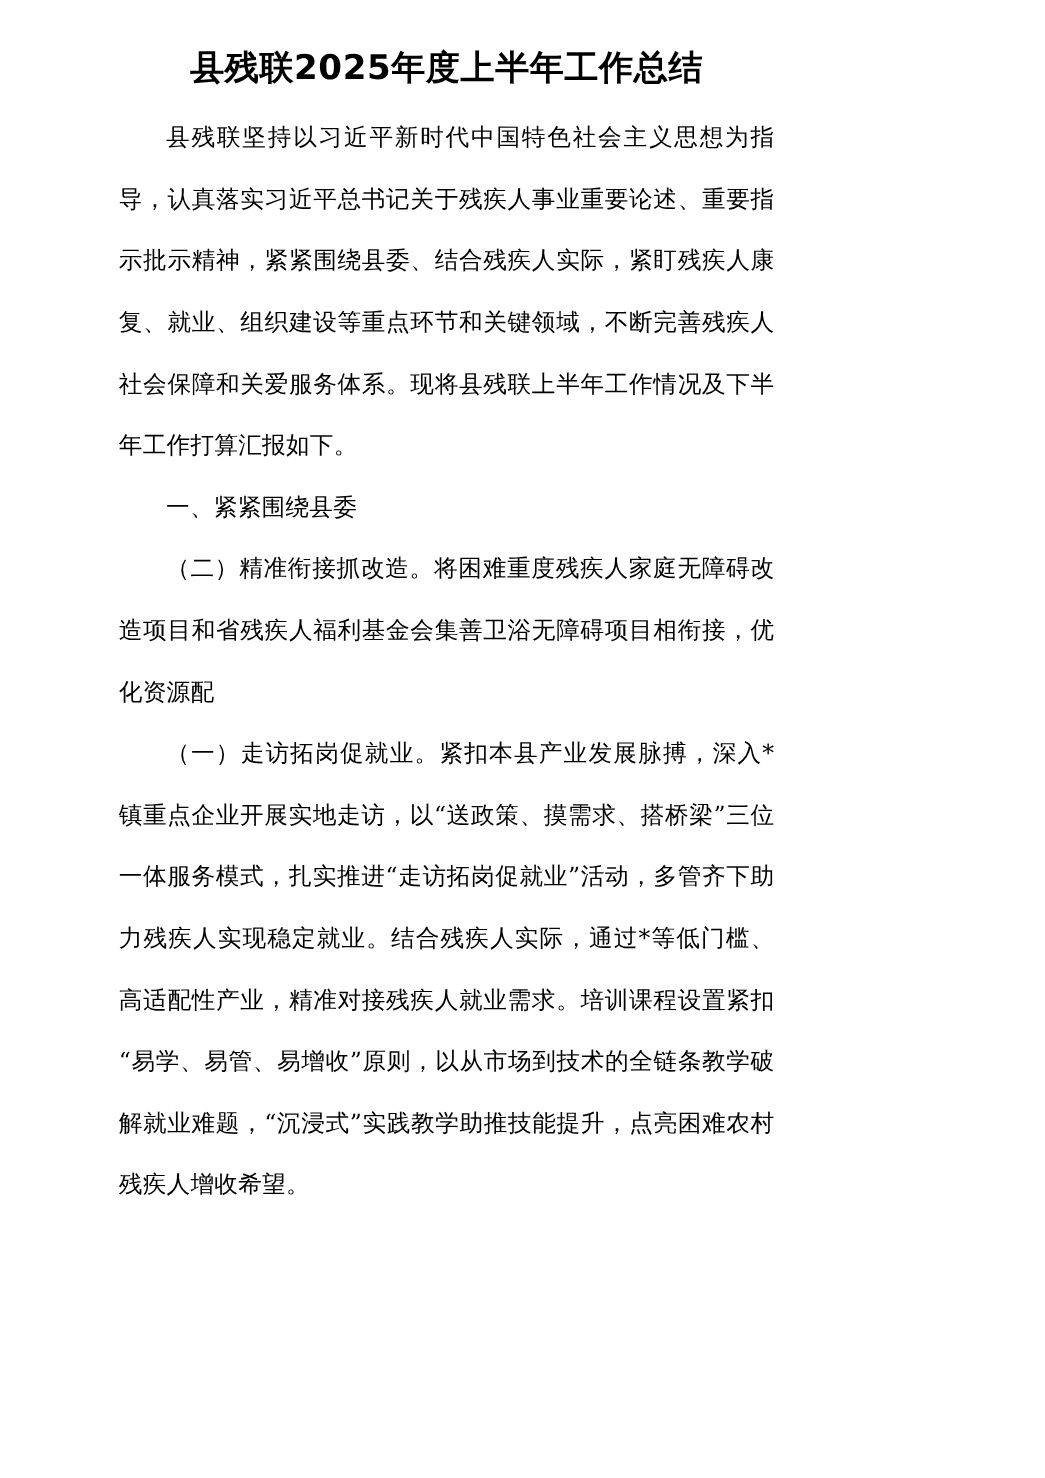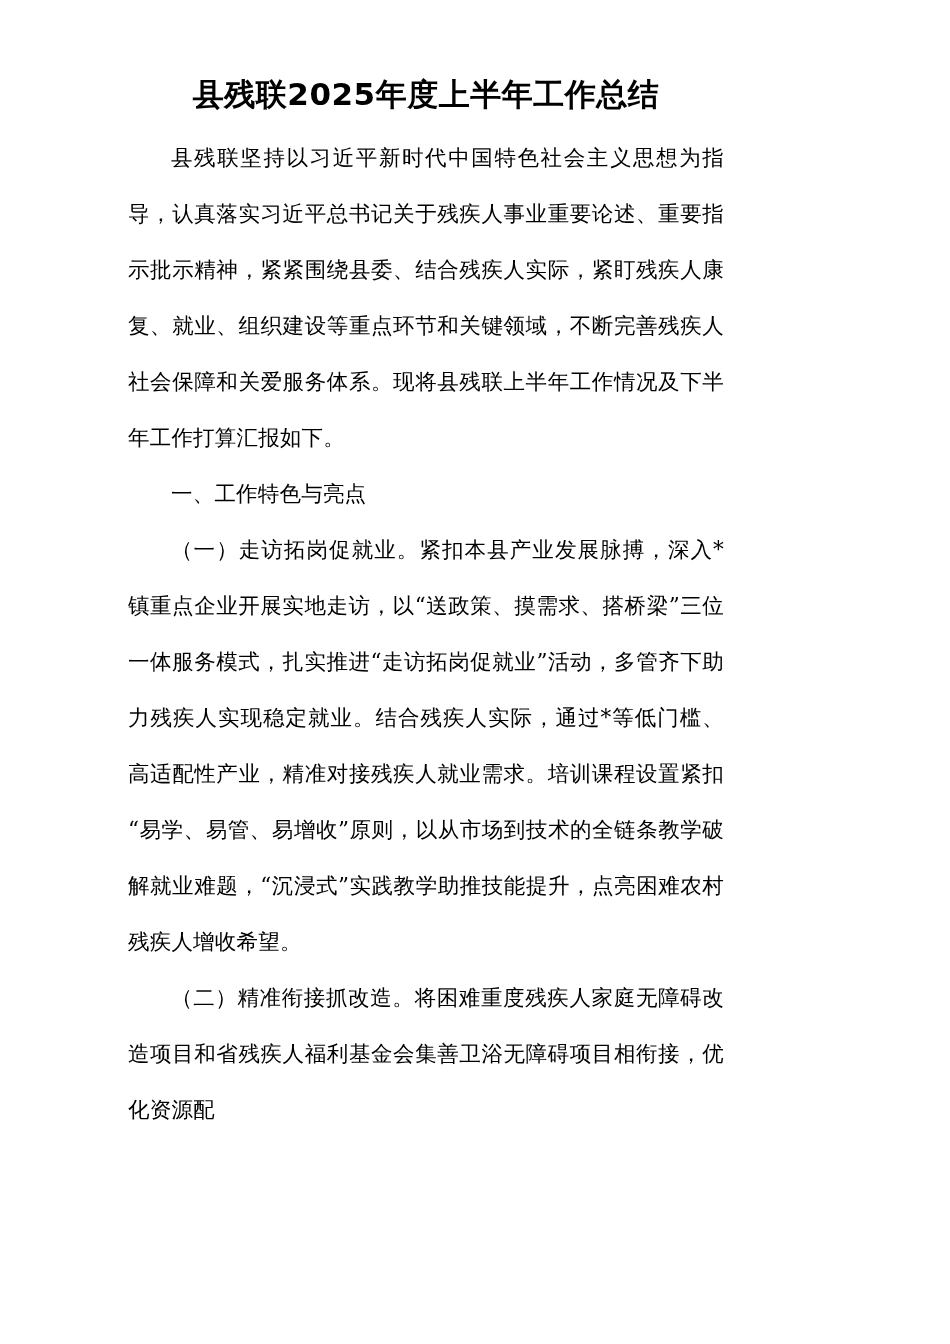--- a/index.html
+++ b/index.html
@@ -11,23 +11,22 @@
     width: 950px;
     height: 1344px;
     font-family: "DejaVu Serif", "Liberation Serif", serif;
     color: #000000;
     overflow: hidden;
   }
   .page {
     width: 812px;
     height: 1344px;
     box-sizing: border-box;
-    padding: 72px 108px 0 108px;
+    padding: 40px 108px 0 108px;
     position: relative;
-    margin-left: 20px;
   }
   .doc-title {
     font-family: "DejaVu Sans", "Liberation Sans", sans-serif;
     font-weight: bold;
     font-size: 31px;
     line-height: 44px;
     text-align: center;
     letter-spacing: 0.5px;
     margin: 0 0 14px 0;
     white-space: nowrap;
@@ -44,16 +43,16 @@
   .para.section {
     text-indent: 2em;
   }
 </style>
 </head>
 <body>
 
 <div class="page">
   <h1 class="doc-title">县残联2025年度上半年工作总结</h1>
   <p class="para">县残联坚持以习近平新时代中国特色社会主义思想为指导，认真落实习近平总书记关于残疾人事业重要论述、重要指示批示精神，紧紧围绕县委、结合残疾人实际，紧盯残疾人康复、就业、组织建设等重点环节和关键领域，不断完善残疾人社会保障和关爱服务体系。现将县残联上半年工作情况及下半年工作打算汇报如下。</p>
-  <p class="para section">一、工作特色与亮点</p>
+  <p class="para section">一、紧紧围绕县委</p>
+  <p class="para">（二）精准衔接抓改造。将困难重度残疾人家庭无障碍改造项目和省残疾人福利基金会集善卫浴无障碍项目相衔接，优化资源配</p>
   <p class="para">（一）走访拓岗促就业。紧扣本县产业发展脉搏，深入*镇重点企业开展实地走访，以“送政策、摸需求、搭桥梁”三位一体服务模式，扎实推进“走访拓岗促就业”活动，多管齐下助力残疾人实现稳定就业。结合残疾人实际，通过*等低门槛、高适配性产业，精准对接残疾人就业需求。培训课程设置紧扣“易学、易管、易增收”原则，以从市场到技术的全链条教学破解就业难题，“沉浸式”实践教学助推技能提升，点亮困难农村残疾人增收希望。</p>
-  <p class="para">（二）精准衔接抓改造。将困难重度残疾人家庭无障碍改造项目和省残疾人福利基金会集善卫浴无障碍项目相衔接，优化资源配</p>
 </div>
 
 </body></html>

